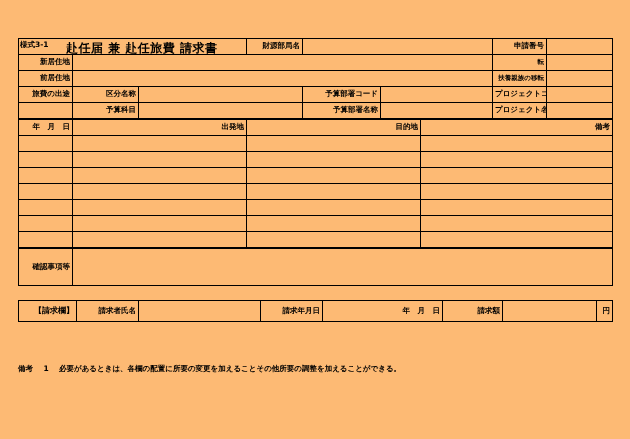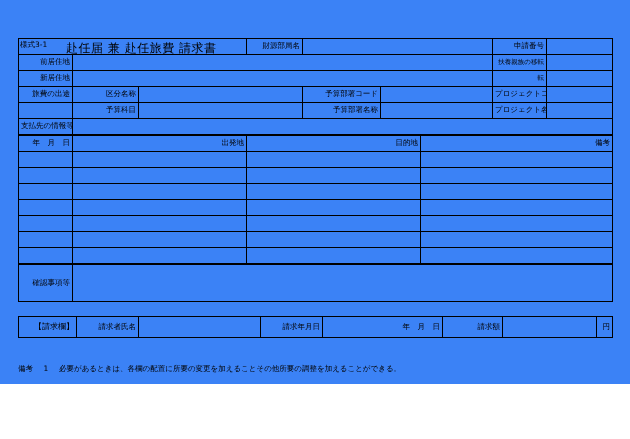--- a/index.html
+++ b/index.html
@@ -10,22 +10,23 @@
   body {
     width: 630px;
     height: 439px;
     font-family: "DejaVu Sans", "Liberation Sans", sans-serif;
     color: #000000;
     overflow: hidden;
   }
   .page {
     position: relative;
     width: 630px;
-    height: 384px;
-    background: #3b82f6;
+    height: 439px;
+    background: #fdba74;
+    font-weight: bold;
   }
   .form-wrap {
     position: absolute;
     left: 18px;
     top: 38px;
     width: 594px;
   }
   table.form {
     border-collapse: collapse;
     table-layout: fixed;
@@ -108,31 +109,31 @@
           <tr>
         <td class="noborder" colspan="4"></td>
         <td class="c">財源部局名</td>
         <td colspan="4"></td>
         <td class="c">申請番号</td>
         <td></td>
       </tr>
 
 
       <tr>
+        <td class="c">新居住地</td>
+        <td colspan="8"></td>
+        <td class="c nb-t" style="font-size:6.5px">転</td>
+        <td class="nb-t"></td>
+      </tr>
+
+      <tr>
         <td class="c">前居住地</td>
         <td colspan="8"></td>
         <td class="c nb-b" style="font-size:6.5px">扶養親族の移転</td>
         <td class="nb-b"></td>
-      </tr>
-
-      <tr>
-        <td class="c">新居住地</td>
-        <td colspan="8"></td>
-        <td class="c nb-t" style="font-size:6.5px">転</td>
-        <td class="nb-t"></td>
       </tr>
 
       <tr>
         <td class="c nb-b" rowspan="1">旅費の出途</td>
         <td class="c">区分名称</td>
         <td colspan="3"></td>
         <td class="c" colspan="2">予算部署コード</td>
         <td colspan="2"></td>
         <td class="c">プロジェクトコード</td>
         <td></td>
@@ -141,24 +142,20 @@
       <tr>
         <td class="nb-t"></td>
         <td class="c">予算科目</td>
         <td colspan="3"></td>
         <td class="c" colspan="2">予算部署名称</td>
         <td colspan="2"></td>
         <td class="c">プロジェクト名称</td>
         <td></td>
       </tr>
 
-      <tr>
-        <td class="c">支払先の情報等</td>
-        <td colspan="10"></td>
-      </tr>
     </tbody>
       </table>
 
     <table class="form" style="margin-top:0">
       <colgroup>
         <col style="width:54px">
         <col style="width:174px">
         <col style="width:174px">
         <col style="width:192px">
       </colgroup>

